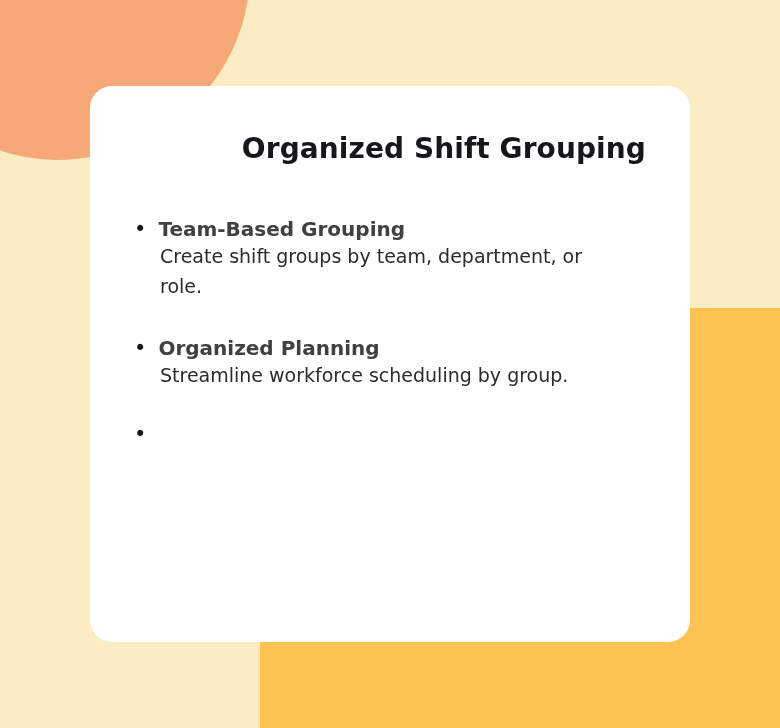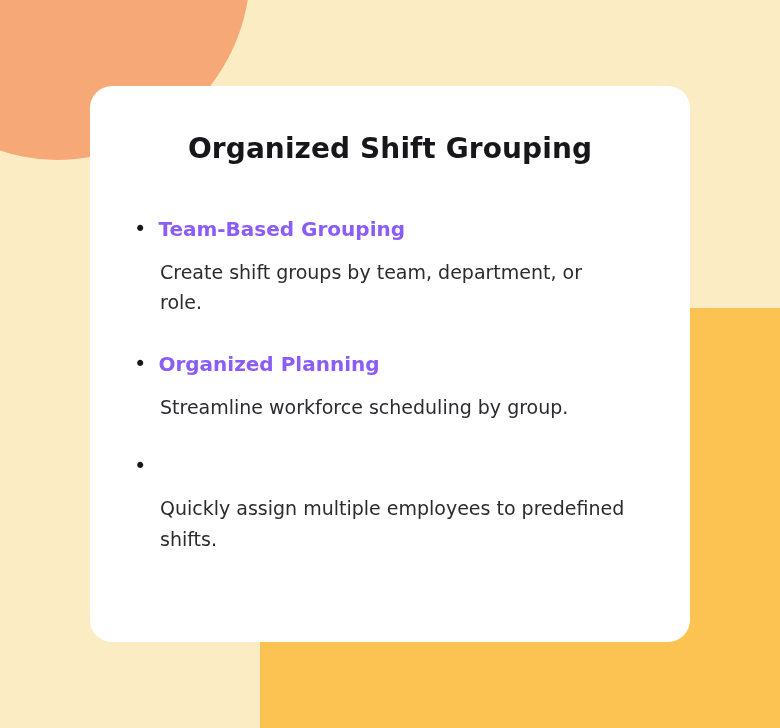--- a/index.html
+++ b/index.html
@@ -45,21 +45,21 @@
     width: 600px;
     height: 556px;
     background: #ffffff;
     border-radius: 22px;
     box-sizing: border-box;
     padding: 30px 44px 0 44px;
   }
   .card-title {
     margin: 0;
     padding-top: 16px;
-    text-align: center;
+    text-align: right;
     font-size: 28px;
     font-weight: bold;
     color: #17161a;
     letter-spacing: 0.1px;
   }
   .bullet-list {
     margin: 52px 0 0 0;
     padding: 0;
     list-style: none;
   }
@@ -72,24 +72,24 @@
     gap: 12px;
   }
   .bullet-dot {
     font-size: 21px;
     line-height: 1;
     color: #17161a;
   }
   .bullet-title {
     font-size: 20px;
     font-weight: bold;
-    color: #8b5cf6;
+    color: #404040;
   }
   .bullet-desc {
-    margin: 16px 0 0 26px;
+    margin: 0 0 0 26px;
     font-size: 19px;
     line-height: 1.6;
     color: #2b2a2e;
     max-width: 470px;
   }
 </style>
 </head>
 <body>
 
 <div class="poster">
@@ -115,18 +115,17 @@
           <span class="bullet-dot">•</span>
           <span class="bullet-title">Organized Planning</span>
         </div>
         <p class="bullet-desc">Streamline workforce scheduling by group.</p>
       </li>
 
       <li class="bullet-item">
         <div class="bullet-head">
           <span class="bullet-dot">•</span>
         </div>
-        <p class="bullet-desc">Quickly assign multiple employees to predefined shifts.</p>
       </li>
 
     </ul>
   </div>
 </div>
 
 </body></html>

